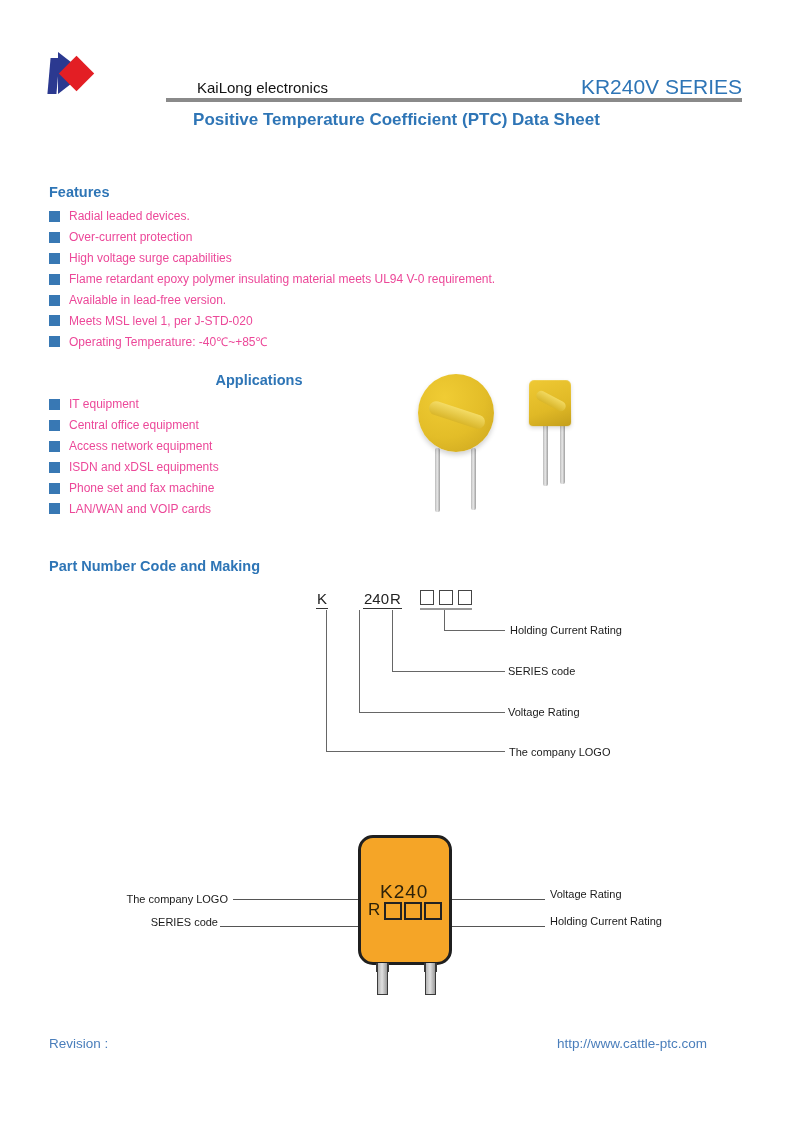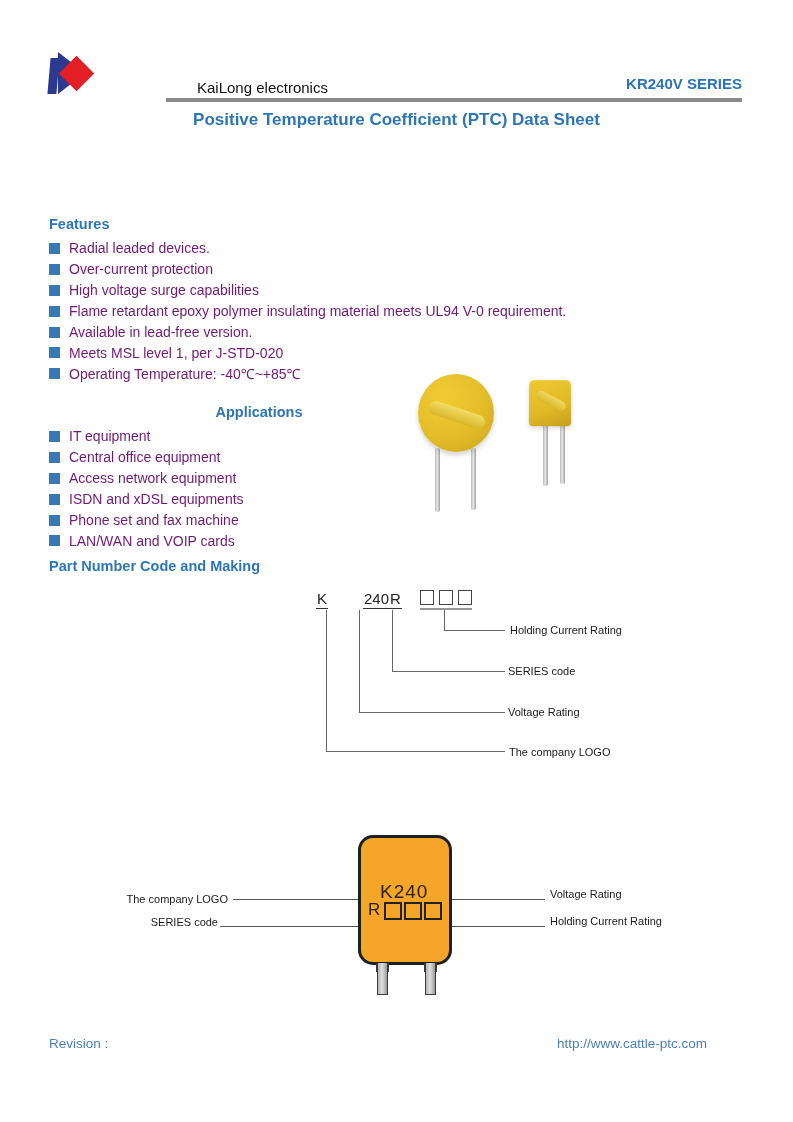--- a/index.html
+++ b/index.html
@@ -8,30 +8,30 @@
 
   
   .logo-wrap{position:absolute;left:47px;top:52px;width:50px;height:44px;}
   .logo-bar{position:absolute;left:2px;top:6px;width:9px;height:36px;background:#2B3990;transform:skewX(-5deg);}
   .logo-wedge{position:absolute;left:11px;top:0;width:27px;height:42px;background:#2B3990;
               clip-path:polygon(0 0,100% 50%,0 100%);}
   .logo-diamond{position:absolute;left:17px;top:9px;width:25px;height:25px;background:#E31E24;transform:rotate(45deg);}
   .logo-cn{position:absolute;left:112px;top:58px;font-size:31px;font-weight:900;color:#111;
            font-style:italic;letter-spacing:1px;white-space:nowrap;}
   .logo-en{position:absolute;left:197px;top:79px;font-size:15px;color:#111;white-space:nowrap;}
-  .series{position:absolute;right:51px;top:75px;font-size:15px;font-weight:bold;color:#2E75B6;white-space:nowrap;}
+  .series{position:absolute;right:51px;top:75px;font-size:21px;font-weight:normal;color:#2E75B6;white-space:nowrap;}
   .rule{position:absolute;left:166px;top:98px;width:576px;height:4px;background:#8a8a8a;}
   .doc-title{position:absolute;left:0;top:110px;width:793px;text-align:center;
              font-size:17px;font-weight:bold;color:#2E75B6;}
 
   
-  .sect{position:absolute;left:49px;margin-top:32px;}
+  .sect{position:absolute;left:49px;}
   .sect h2{margin:0 0 6px 0;font-size:14.5px;font-weight:bold;color:#2E75B6;}
   .sect ul{margin:0;padding:0;list-style:none;}
-  .sect li{height:20.9px;display:flex;align-items:center;gap:9px;font-size:14px;color:#701a75;}
+  .sect li{height:20.9px;display:flex;align-items:center;gap:9px;font-size:12px;color:#ec4899;}
   .bullet{flex:0 0 auto;width:11px;height:11px;background:#3878B4;}
   #features{top:184px;width:640px;}
   #applications{top:372px;width:420px;text-align:center;}
   #partnum-heading{position:absolute;left:49px;top:558px;font-size:14.5px;font-weight:bold;color:#2E75B6;margin:0;}
 
   
   .disc-body{position:absolute;left:418px;top:374px;width:76px;height:78px;border-radius:50%;
              background:radial-gradient(circle at 35% 30%, #F0CC34 0%, #E3BD28 55%, #C9A31E 100%);
              box-shadow:0 3px 5px rgba(0,0,0,0.18);}
   .disc-shine{position:absolute;left:10px;top:34px;width:58px;height:14px;border-radius:8px;

